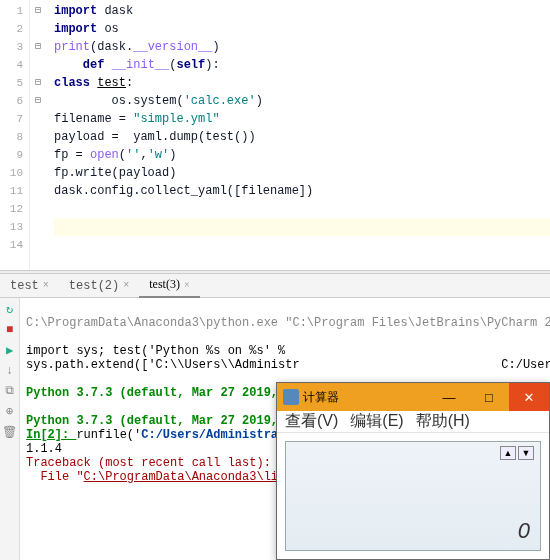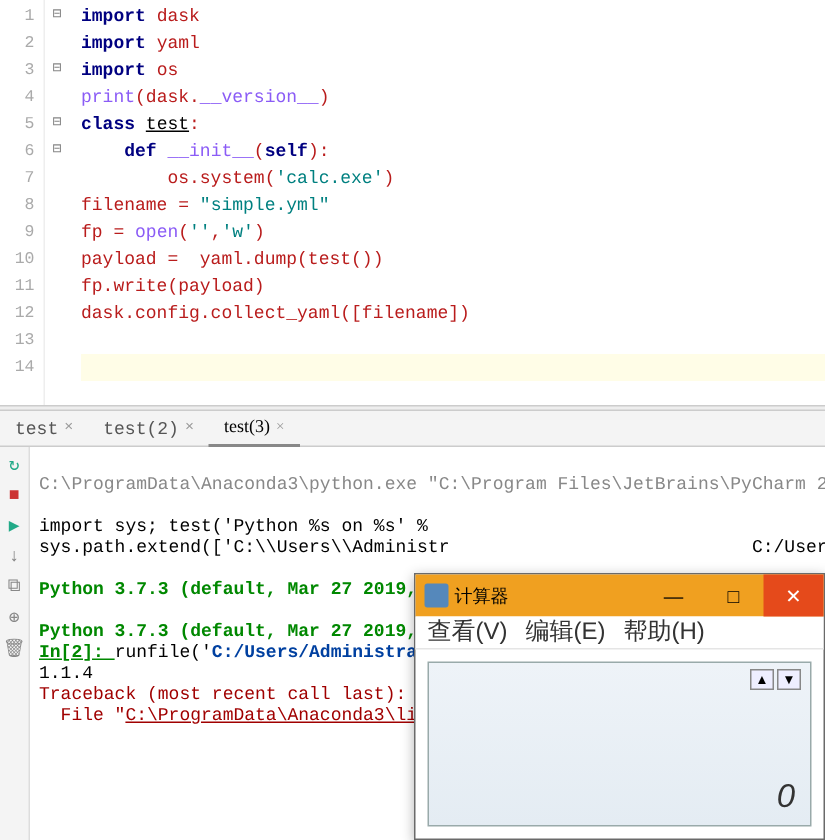--- a/index.html
+++ b/index.html
@@ -5,21 +5,21 @@
 * { margin:0; padding:0; box-sizing:border-box; }
 body { width:550px; height:560px; font-family:Consolas,'Courier New',monospace; font-size:12px; background:#fff; color:#000; overflow:hidden; position:relative; }
 .editor { display:flex; height:270px; background:#fff; }
 .gutter { width:30px; background:#fff; color:#aaa; text-align:right; padding:2px 6px 0 0; border-right:1px solid #eee; }
 .gutter div { height:18px; line-height:18px; font-size:11px; }
 .fold { width:16px; background:#fff; padding-top:2px; }
 .fold div { height:18px; line-height:18px; color:#888; font-size:10px; text-align:center; }
 .code { flex:1; padding:2px 0 0 8px; }
 .line { height:18px; line-height:18px; white-space:pre; }
 .kw { color:#000080; font-weight:bold; }
-.fn { color:#b91c1c; }
+.fn { color:#0f172a; }
 .str { color:#008080; }
 .dunder { color:#8b5cf6;text-align:center; }
 .cls { color:#000; text-decoration:underline; }
 .hl-line { background:#fffde7; }
 .divider { height:4px; background:#eee; border-top:1px solid #ccc; border-bottom:1px solid #ccc; }
 .tabs { display:flex; height:24px; background:#f4f4f4; border-bottom:1px solid #ccc; align-items:center; }
 .tab { padding:4px 10px; color:#555; display:flex; align-items:center; gap:4px; cursor:pointer; }
 .tab.active { color:#000; border-bottom:2px solid #888;font-family:Liberation Serif, serif; }
 .tab .x { color:#999; font-size:10px; }
 .console-area { display:flex; height:262px; }
@@ -76,29 +76,28 @@
       <div></div>
       <div></div>
       <div></div>
       <div></div>
       <div></div>
       <div></div>
       <div></div>
     </div>
   <div class="code" id="code">
       <div class="line"><span class="kw">import</span><span class="fn"> dask</span></div>
-      <div class="line"><span class="kw">import</span><span class="fn"> yaml</span></div>
       <div class="line"><span class="kw">import</span><span class="fn"> os</span></div>
       <div class="line"><span class="dunder">print</span><span class="fn">(dask.</span><span class="dunder">__version__</span><span class="fn">)</span></div>
+      <div class="line">    <span class="kw">def </span><span class="dunder">__init__</span><span class="fn">(</span><span class="kw">self</span><span class="fn">):</span></div>
       <div class="line"><span class="kw">class </span><span class="cls">test</span><span class="fn">:</span></div>
-      <div class="line">    <span class="kw">def </span><span class="dunder">__init__</span><span class="fn">(</span><span class="kw">self</span><span class="fn">):</span></div>
       <div class="line">        <span class="fn">os.system(</span><span class="str">'calc.exe'</span><span class="fn">)</span></div>
       <div class="line"><span class="fn">filename = </span><span class="str">"simple.yml"</span></div>
+      <div class="line"><span class="fn">payload =  yaml.dump(test())</span></div>
       <div class="line"><span class="fn">fp = </span><span class="dunder">open</span><span class="fn">(</span><span class="str">''</span><span class="fn">,</span><span class="str">'w'</span><span class="fn">)</span></div>
-      <div class="line"><span class="fn">payload =  yaml.dump(test())</span></div>
       <div class="line"><span class="fn">fp.write(payload)</span></div>
       <div class="line"><span class="fn">dask.config.collect_yaml([filename])</span></div>
       <div class="line"></div>
       <div class="line hl-line"></div>
     </div>
 </div>
 
 <div class="divider"></div>
 
 <div class="tabs" id="tabs">

